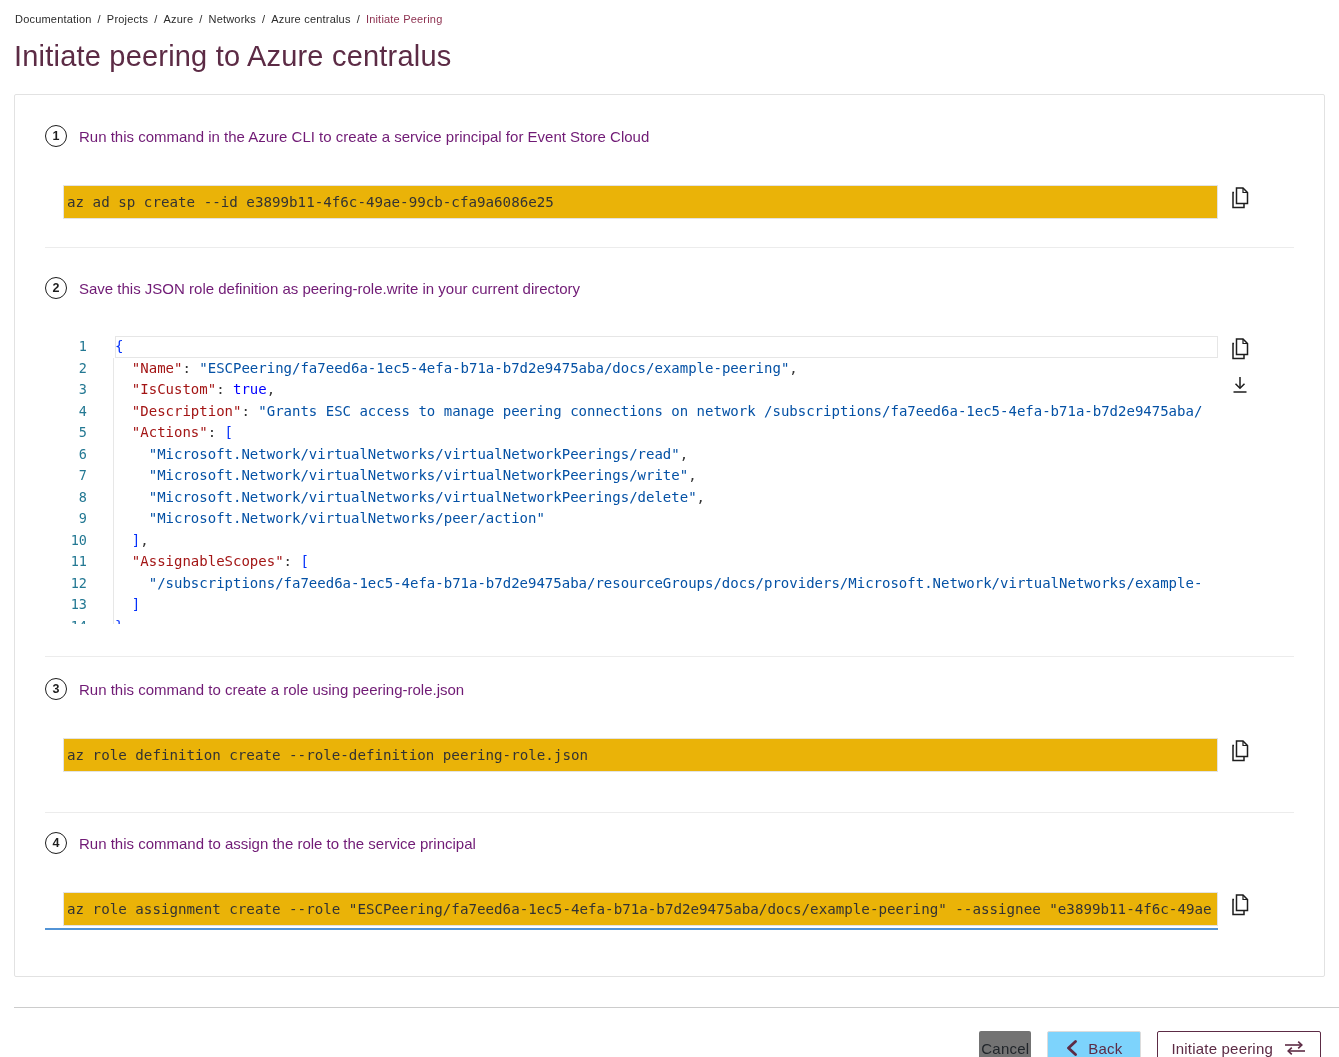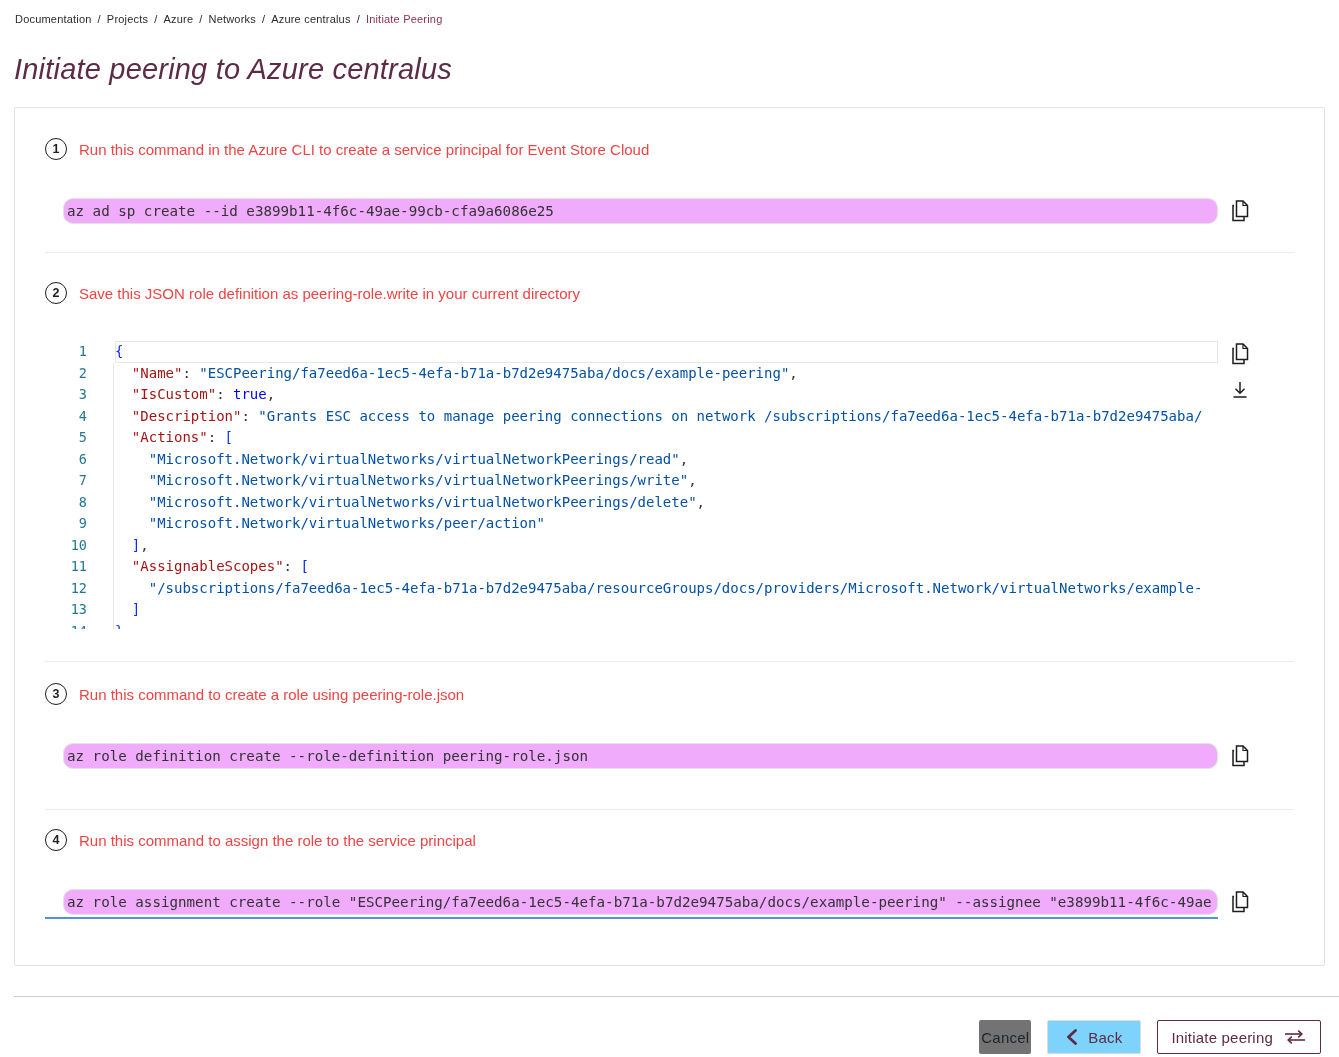--- a/index.html
+++ b/index.html
@@ -11,38 +11,38 @@
   html,body{margin:0;padding:0;background:#fff;font-family:"Liberation Sans",sans-serif;color:#1d1d1d;}
   body{width:1339px;height:1057px;overflow:hidden;}
 
   
   .breadcrumb{padding:13px 16px 0 15px;font-size:11px;color:#2b2b2b;letter-spacing:.2px;}
   .breadcrumb .crumb{cursor:pointer;}
   .breadcrumb .sep{margin:0 6px;color:#2b2b2b;}
   .breadcrumb .crumb.current{color:var(--breadcrumb-current);}
 
   
-  h1.page-title{margin:28px 0 21px 14px;font-size:29px;font-weight:400;color:var(--brand-maroon);letter-spacing:.2px;font-style:italic;}
+  h1.page-title{margin:15px 0 21px 14px;font-size:29px;font-weight:400;color:var(--brand-maroon);letter-spacing:.2px;}
 
   
   .card{margin:0 14px;border:1px solid #e2e2e2;border-radius:2px;background:#fff;}
   .step{margin:0 30px;border-bottom:1px solid #ececec;}
   .step:last-child{border-bottom:none;}
   .step-1{padding:30px 0 28px 0;}
   .step-2{padding:29px 0 32px 0;}
   .step-3{padding:21px 0 40px 0;}
   .step-4{padding:19px 0 50px 0;}
 
   .step-header{display:flex;align-items:center;gap:12px;}
   .step-num{width:22px;height:22px;flex:0 0 22px;border:1.5px solid #1d1d1d;border-radius:50%;
     display:flex;align-items:center;justify-content:center;font-size:12.5px;font-weight:600;color:#1d1d1d;}
-  .step-label{font-size:15px;color:#ef4444;}
+  .step-label{font-size:15px;color:#701a75;}
 
   .code-row{display:flex;align-items:flex-start;gap:12px;margin:38px 44px 0 18px;position:relative;}
-  .code-input{flex:1;height:26px;border:1px solid #e3e3e3;border-radius:10px;background:#f0abfc;outline:none;
+  .code-input{flex:1;height:34px;border:1px solid #e3e3e3;border-radius:0;background:#eab308;outline:none;
     font-family:"DejaVu Sans Mono","Liberation Mono",monospace;font-size:14.2px;color:#333;padding:2px 4px 2px 3px;}
   .code-row.focused .focus-bar{position:absolute;left:-18px;right:32px;bottom:-4px;height:2px;background:var(--focus-underline);}
 
   .icon-btn{background:none;border:none;padding:0;margin:2px 0 0 0;cursor:pointer;line-height:0;}
   .icon-col{display:flex;flex-direction:column;gap:13px;width:20px;flex:0 0 20px;}
 
   
   .editor-wrap{margin-top:37px;}
   .editor{flex:1;height:288px;overflow:hidden;position:relative;background:#fff;}
   .indent-guide{position:absolute;left:50px;top:21.5px;bottom:0;width:0;border-left:1px solid #e7e7e7;}

